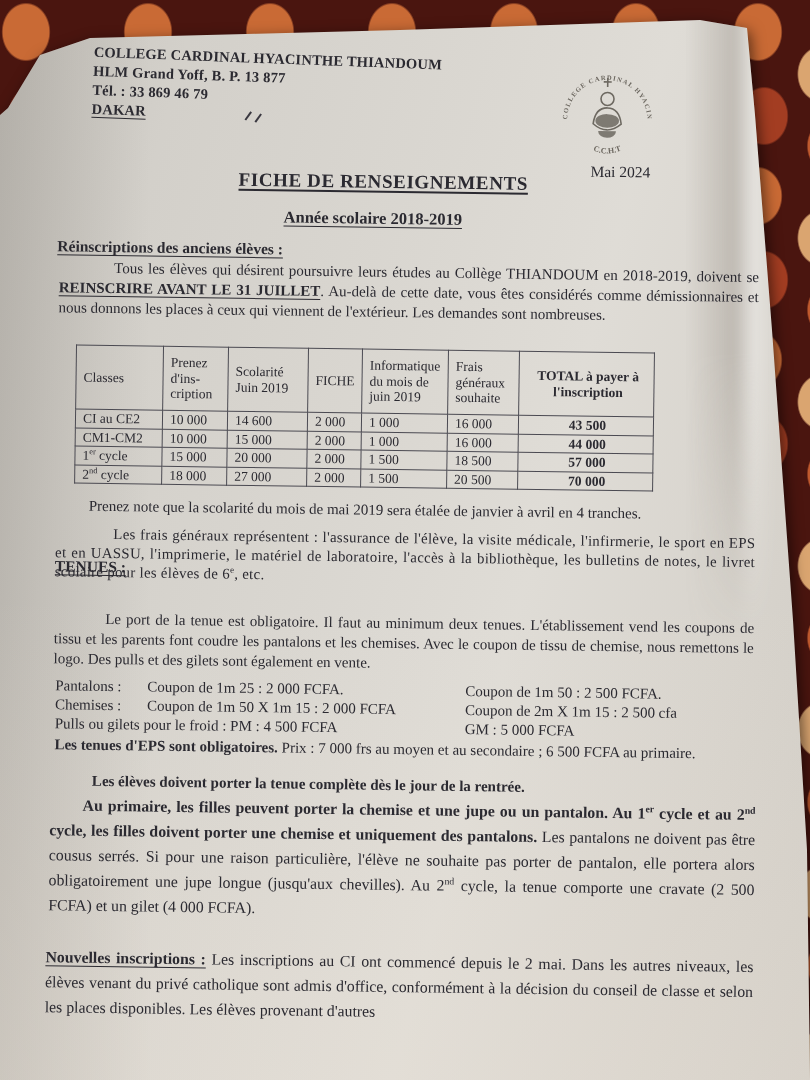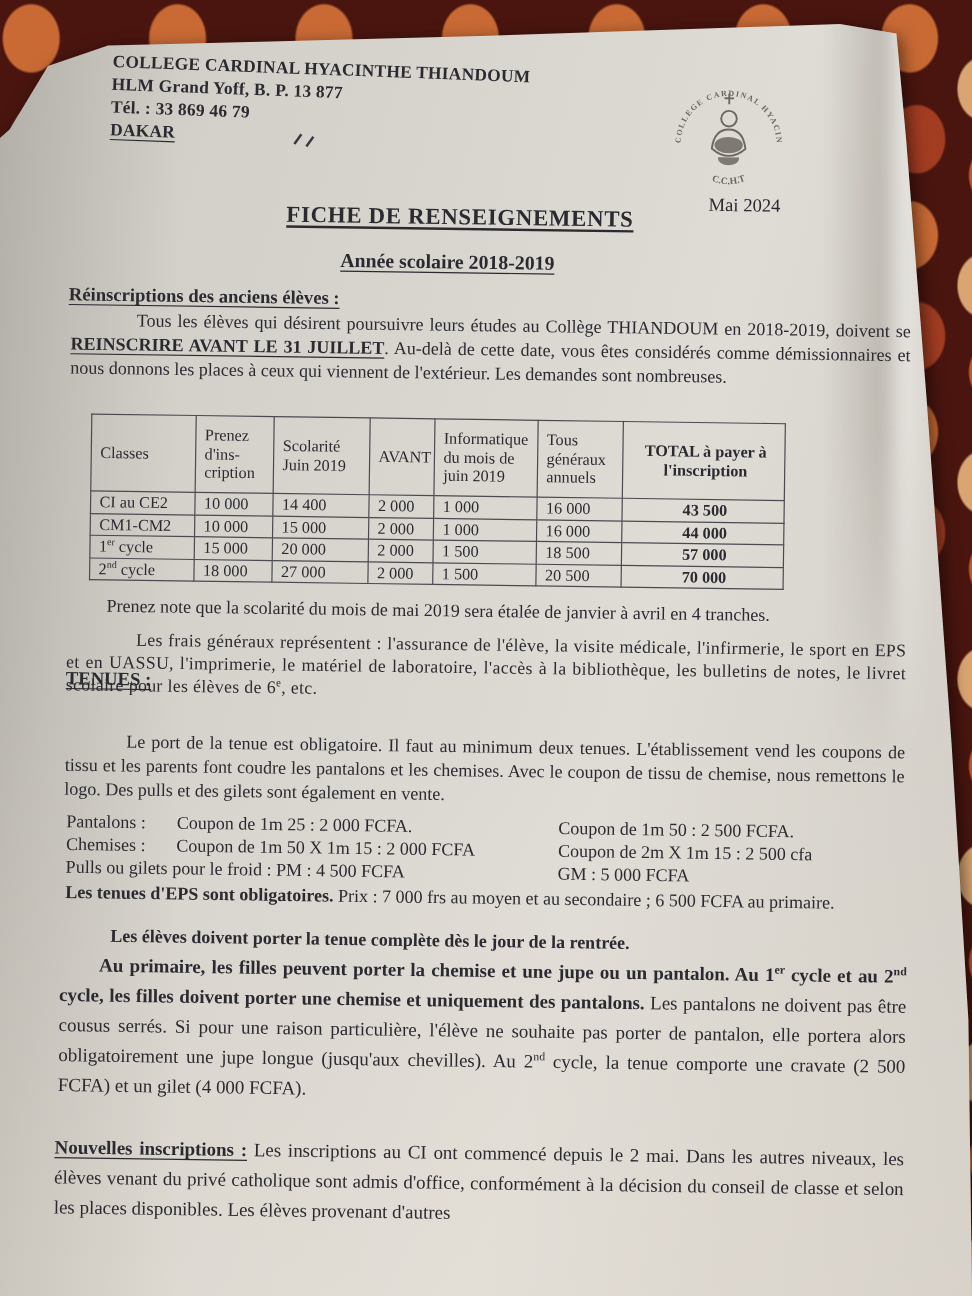--- a/index.html
+++ b/index.html
@@ -128,31 +128,31 @@
               <col style="width:54px">
               <col style="width:86px">
               <col style="width:71px">
               <col style="width:135px">
           </colgroup>
           <thead>
             <tr style="height:64px">
               <th>Classes</th>
               <th>Prenez d'ins- cription</th>
               <th>Scolarité Juin 2019</th>
-              <th>AVANT</th>
+              <th>FICHE</th>
               <th>Informatique du mois de juin 2019</th>
-              <th>Tous généraux annuels</th>
+              <th>Frais généraux souhaite</th>
               <th class="total-col">TOTAL à payer à l'inscription</th>
             </tr>
           </thead>
           <tbody>
             <tr style="height:17px">
               <td><span>CI au CE2</span><span class="sup"></span><span></span></td>
               <td>10 000</td>
-              <td>14 400</td>
+              <td>14 600</td>
               <td>2 000</td>
               <td>1 000</td>
               <td>16 000</td>
               <td class="total-col">43 500</td>
             </tr>
             <tr style="height:17px">
               <td><span>CM1-CM2</span><span class="sup"></span><span></span></td>
               <td>10 000</td>
               <td>15 000</td>
               <td>2 000</td>

